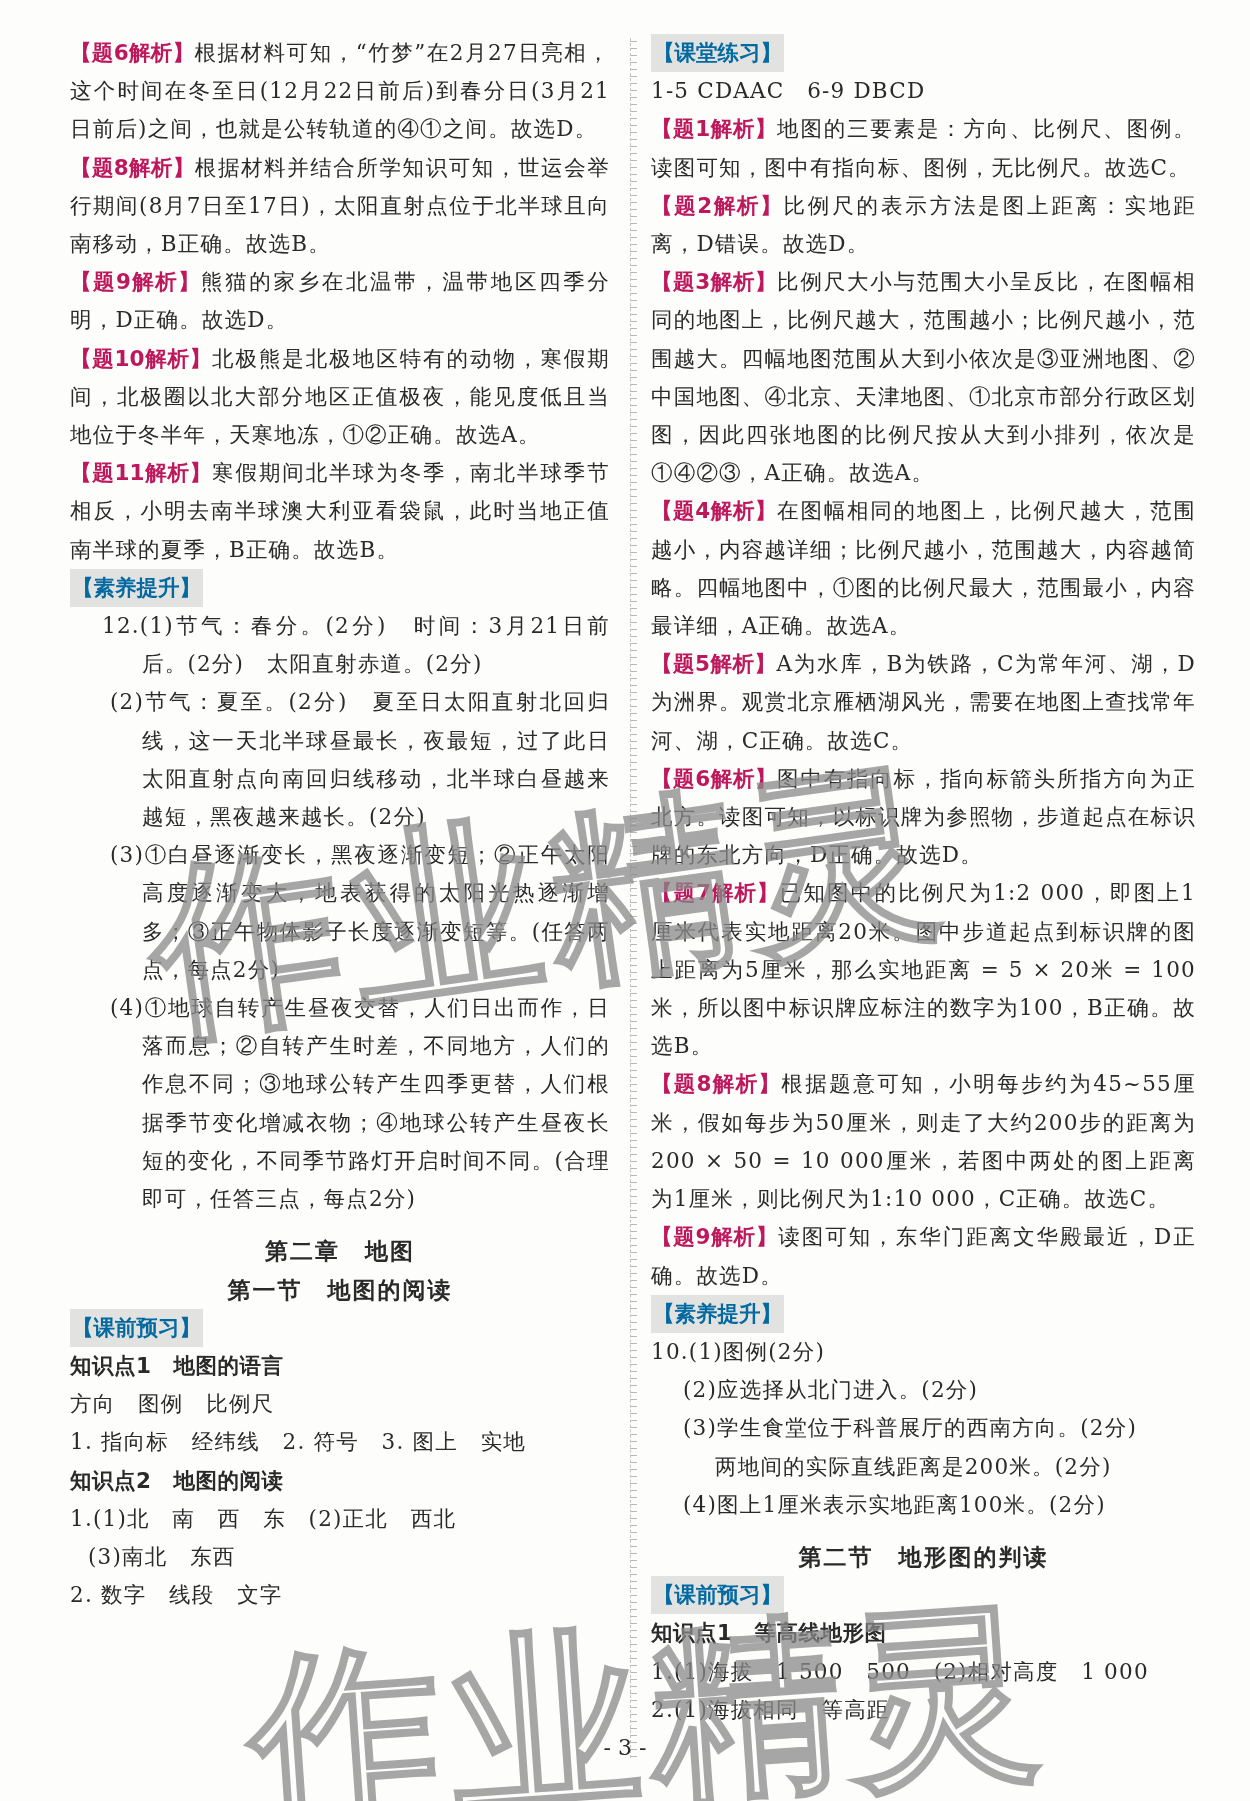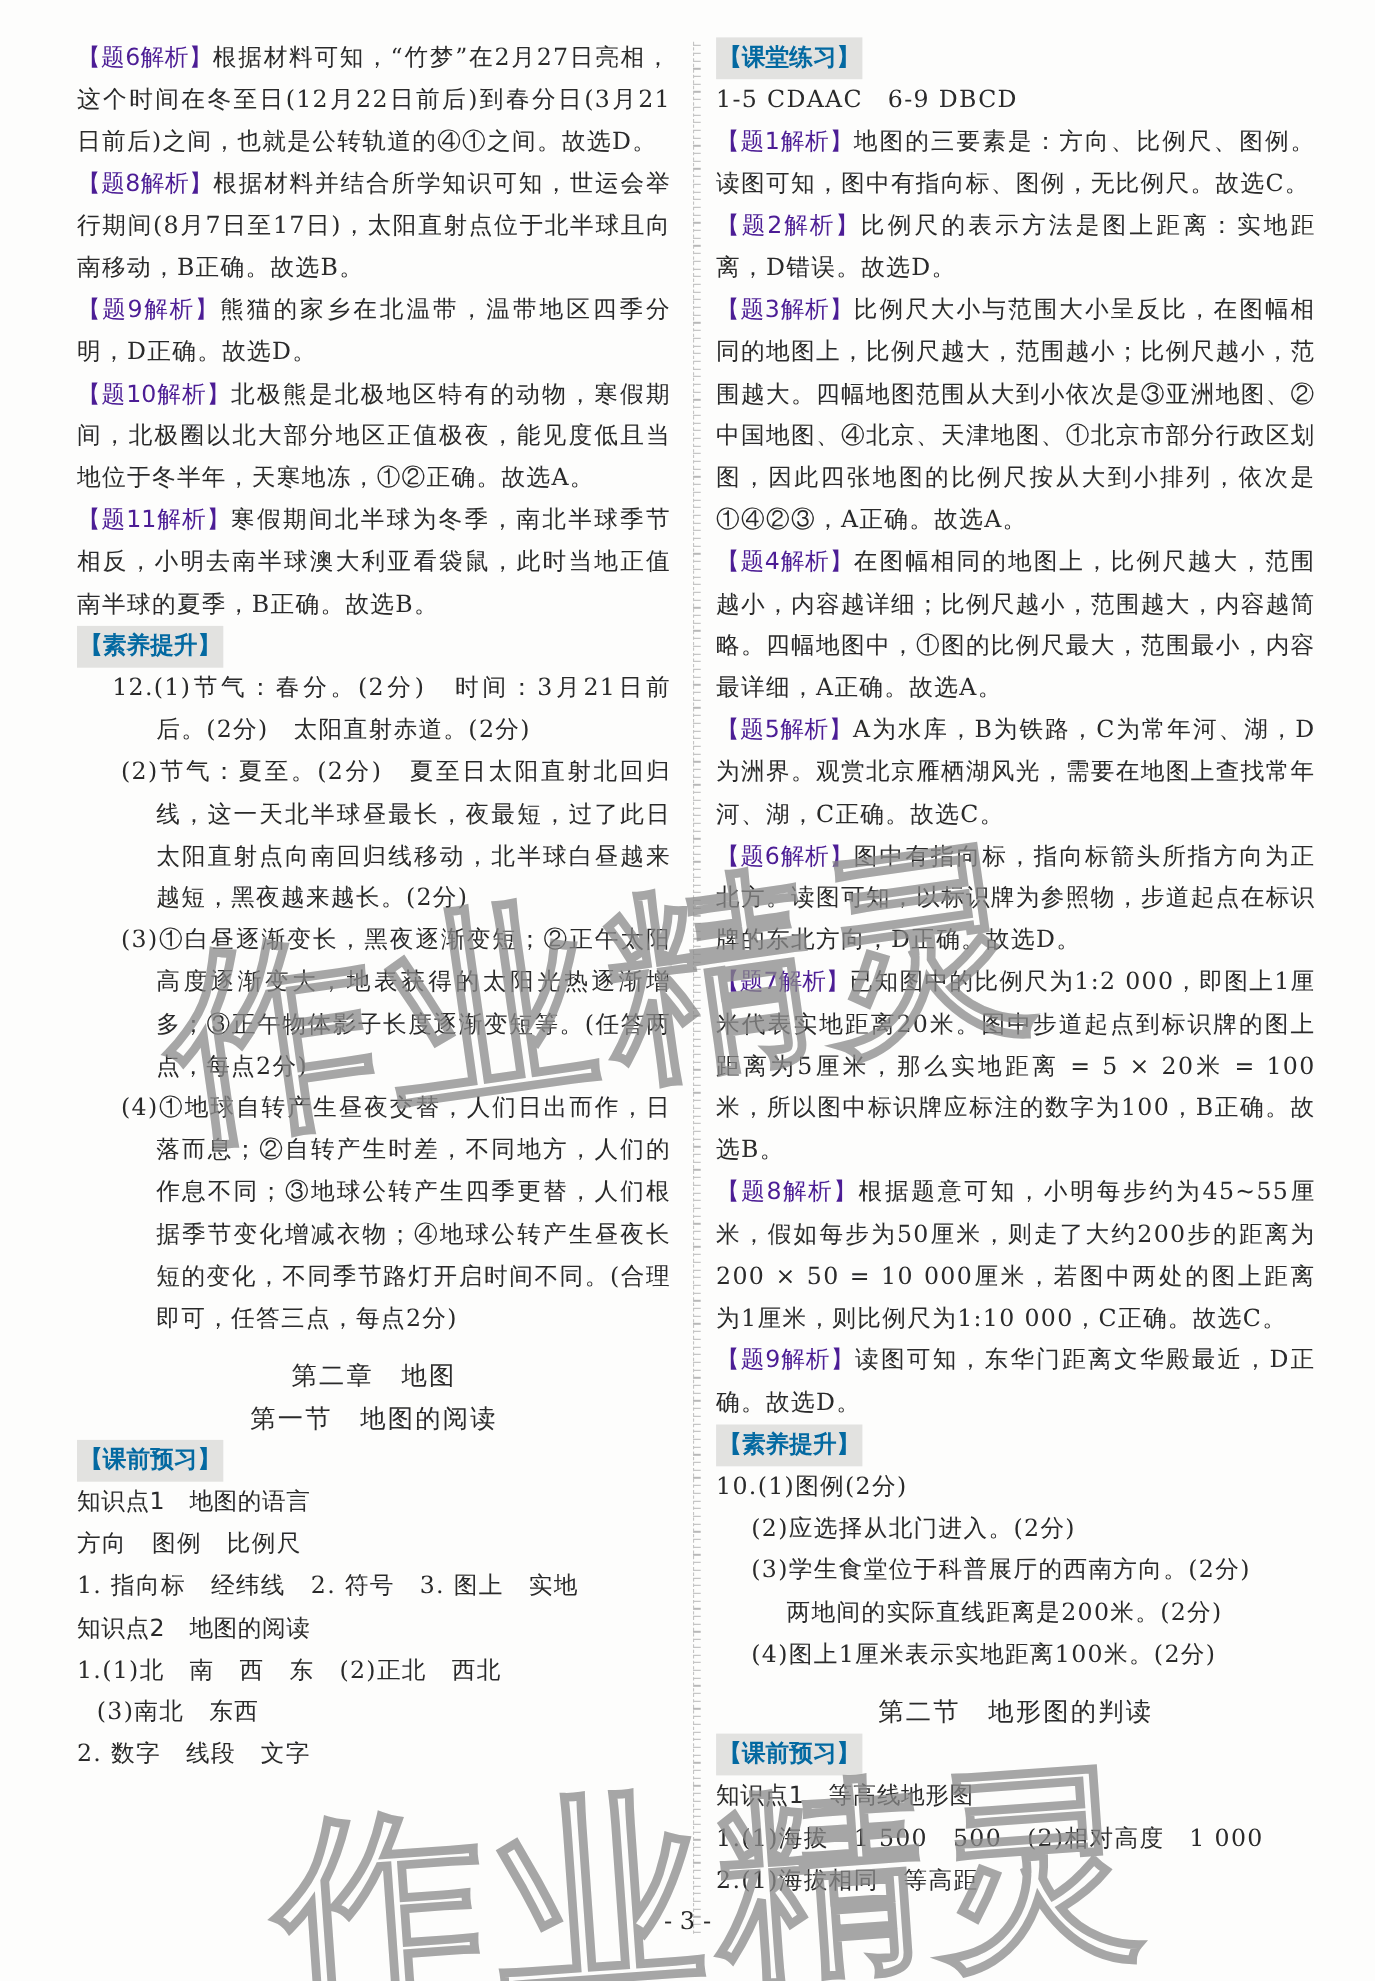--- a/index.html
+++ b/index.html
@@ -10,29 +10,29 @@
   .page { position: absolute; left: 0; top: 0; width: 1250px; height: 1801px; }
   .col { position: absolute; top: 34px; font-size: 21.5px; line-height: 38.2px; }
   .col.left { left: 70px; width: 540px; }
   .col.right { left: 651px; width: 545px; }
   .divider {
     position: absolute; left: 630px; top: 38px; width: 6px; height: 1720px;
     background-image: repeating-linear-gradient(to bottom, transparent 0, transparent 3px, #b8b8b8 3px, #b8b8b8 4px, transparent 4px, transparent 7px);
     border-left: 1px dashed #c4c4c4;
   }
   .para { margin: 0; text-align: justify; letter-spacing: 1.2px; }
-  .tag { font-family: "DejaVu Sans", "Liberation Sans", sans-serif; font-weight: normal; letter-spacing: 0; color: #4c1d95; }
+  .tag { font-family: "DejaVu Sans", "Liberation Sans", sans-serif; font-weight: bold; letter-spacing: 0; color: #be185d; }
   .sec {
     display: inline-block; font-family: "DejaVu Sans", "Liberation Sans", sans-serif; font-weight: bold;
     background: #e2e2e0; padding: 0 2px; letter-spacing: 0; color: #0369a1;
   }
   .hang1 { padding-left: 72px; text-indent: -40px; }
   .hang2 { padding-left: 72px; text-indent: -32px; }
-  .chapter { text-align: center; font-family: "DejaVu Sans", "Liberation Sans", sans-serif; font-weight: normal; font-size: 23px; letter-spacing: 2px; }
-  .kp { font-family: "DejaVu Sans", "Liberation Sans", sans-serif; font-weight: normal; letter-spacing: 0.5px; }
+  .chapter { text-align: center; font-family: "DejaVu Sans", "Liberation Sans", sans-serif; font-weight: bold; font-size: 23px; letter-spacing: 2px; }
+  .kp { font-family: "DejaVu Sans", "Liberation Sans", sans-serif; font-weight: bold; letter-spacing: 0.5px; }
   .spacer { height: 14px; }
   .pagenum { position: absolute; left: 600px; top: 1735px; width: 50px; text-align: center; font-size: 22px; }
   .watermark {
     position: absolute; font-family: "DejaVu Sans", sans-serif; font-size: 190px; font-weight: bold;
     color: transparent; -webkit-text-stroke: 2px #8a8a8a; opacity: 0.75; pointer-events: none; letter-spacing: 10px;
   }
 </style>
 </head>
 <body>
 

